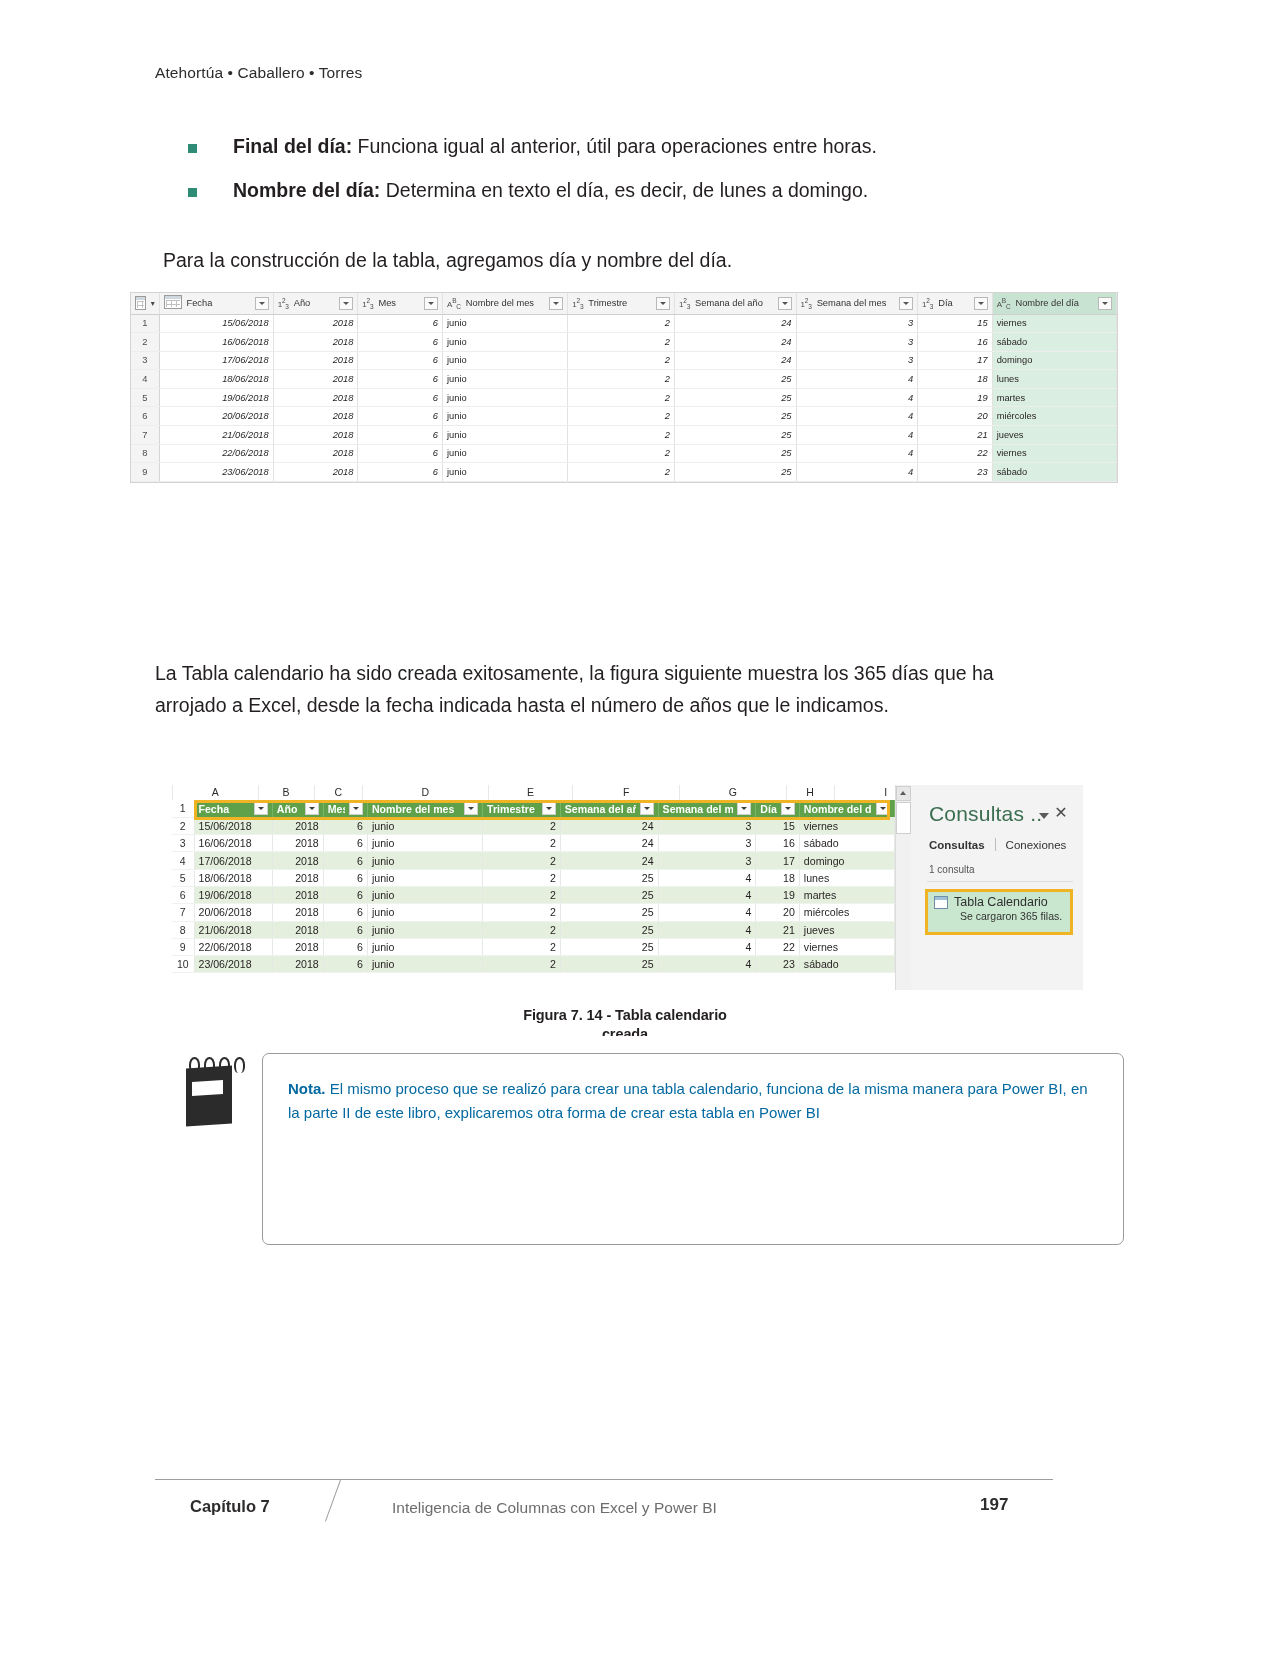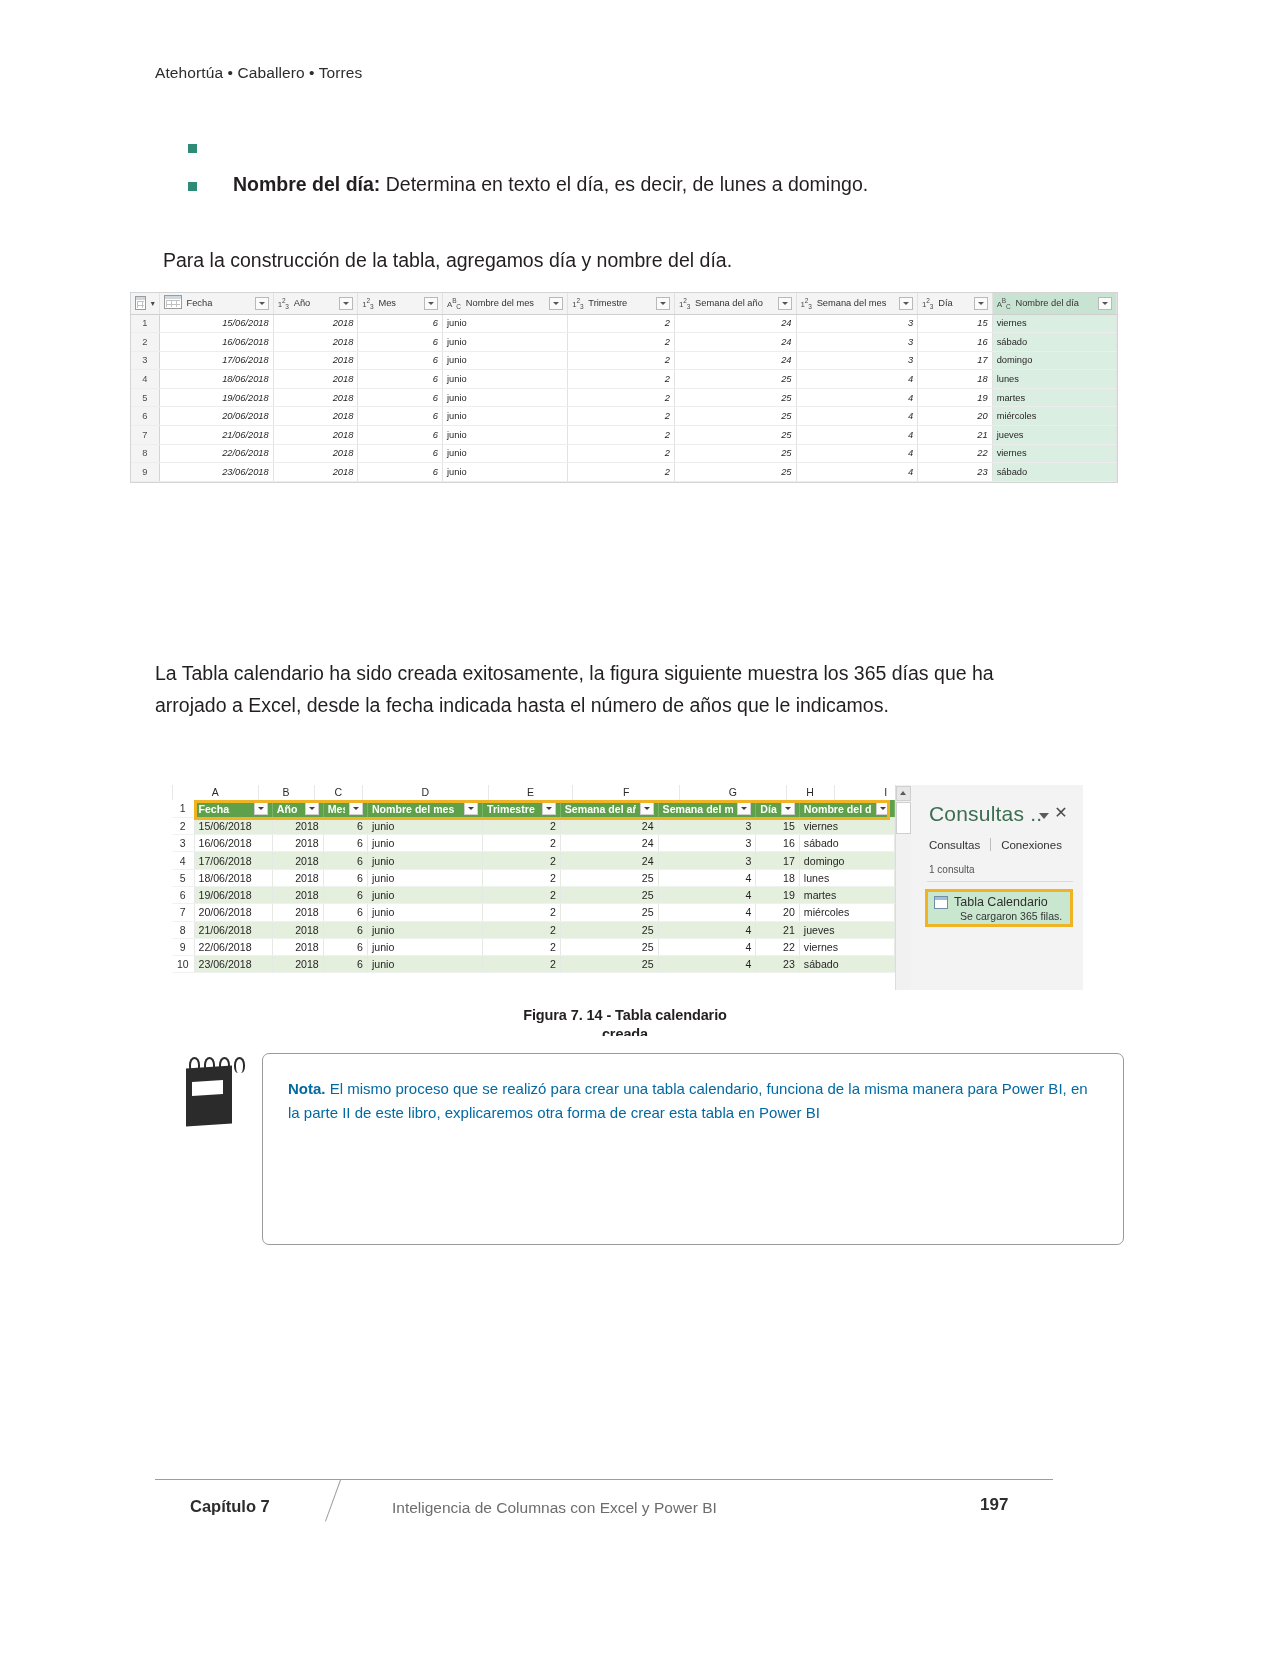--- a/index.html
+++ b/index.html
@@ -357,21 +357,21 @@
     font-family: "Liberation Sans", sans-serif;
   }
   .pane-tabs {
     position: absolute;
     top: 53px; left: 18px;
     display: flex;
     align-items: center;
     font-size: 11.5px;
     color: #333;
   }
-  .pane-tabs .tab-a { font-weight: normal; }
+  .pane-tabs .tab-a { font-weight: bold; }
   .pane-tabs .tab-div {
     width: 1px; height: 13px;
     background: #bdbdbd;
     margin: 0 10px;
   }
   .pane-count {
     position: absolute;
     top: 79px; left: 18px;
     font-size: 10px;
     color: #555;
@@ -380,21 +380,21 @@
     position: absolute;
     top: 96px; left: 16px; right: 10px;
     height: 1px;
     background: #dcdcdc;
   }
   .query-item {
     position: absolute;
     top: 104px;
     left: 14px;
     right: 10px;
-    height: 38px;
+    height: 46px;
     background: #c9e7cf;
     border: 3px solid #f0b323;
     box-sizing: border-box;
     padding: 3px 5px 0 6px;
   }
   .query-item .qi-row1 {
     display: flex;
     align-items: center;
     gap: 6px;
     font-size: 12.5px;
@@ -525,20 +525,21 @@
 </head>
 <body>
 
 <div class="page">
 
   <div class="running-head">Atehortúa • Caballero • Torres</div>
 
   <div class="bullets">
     <div class="bullet-row">
       <span class="bullet-marker"></span>
+      <span class="bullet-text"><b>Final del día:</b><span> Funciona igual al anterior, útil para operaciones entre horas.</span></span>
     </div>
     <div class="bullet-row">
       <span class="bullet-marker"></span>
       <span class="bullet-text"><b>Nombre del día:</b><span> Determina en texto el día, es decir, de lunes a domingo.</span></span>
     </div>
   </div>
 
   <div class="para" id="para-intro">Para la construcción de la tabla, agregamos día y nombre del día.</div>
 
   <div class="pq-figure">

